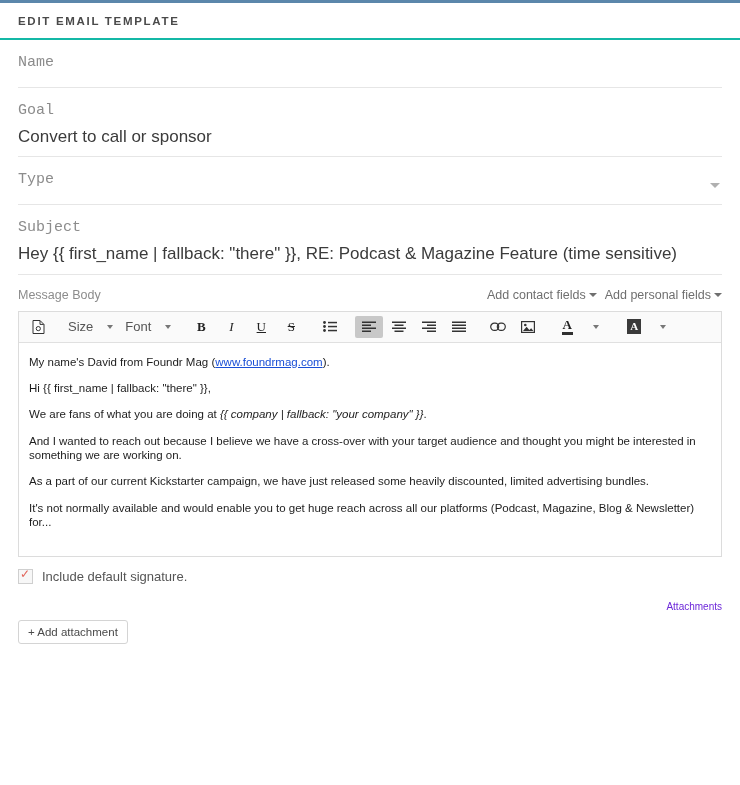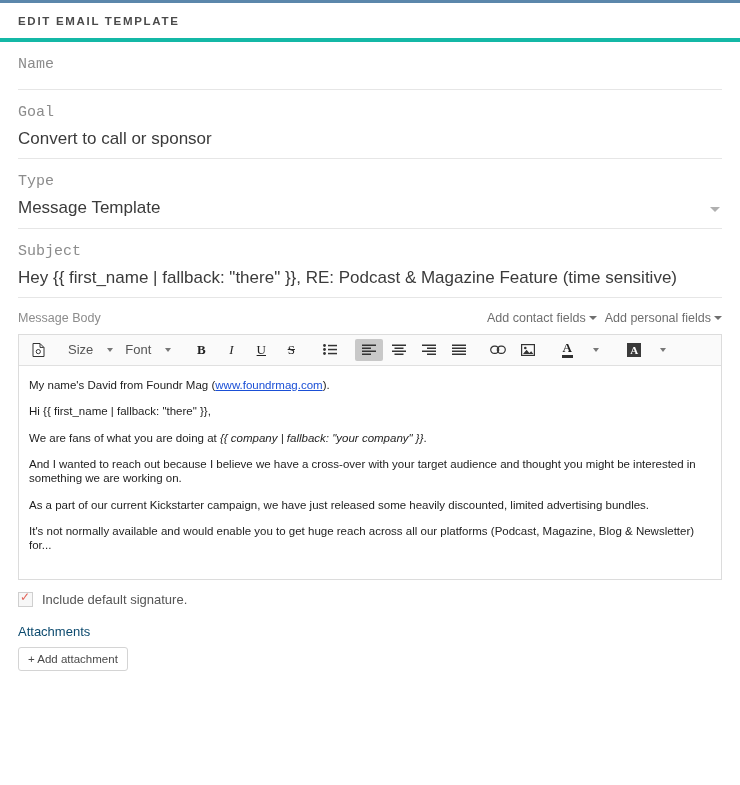--- a/index.html
+++ b/index.html
@@ -15,21 +15,21 @@
     overflow: hidden;
     position: relative;
   }
   .top-accent {
     height: 3px;
     background: #5b87ab;
     width: 100%;
   }
   .panel-header {
     padding: 12px 18px 11px 18px;
-    border-bottom: 4px solid #14b8a6;
+    border-bottom: 2px solid #14b8a6;
   }
   .panel-header .title {
     font-size: 11.5px;
     font-weight: bold;
     letter-spacing: 1.7px;
     color: #4a4a4a;
     text-transform: uppercase;
   }
   .form {
     padding: 0 18px;
@@ -226,23 +226,24 @@
     top: -2px;
     color: #e2665c;
     font-size: 12px;
     line-height: 13px;
   }
   .signature-label {
     font-size: 13px;
     color: #555555;
   }
   .attachments-label {
-    font-size: 13px;
-    color: #0c4a6e;
+    font-size: 10px;
+    color: #6d28d9;
     padding: 17px 0 8px 0;
+    text-align: right;
   }
   .add-attachment {
     display: inline-block;
     border: 1px solid #d4d4d4;
     background: #ffffff;
     border-radius: 3px;
     padding: 5px 9px;
     font-size: 11.5px;
     font-weight: normal;
     color: #4a4a4a;
@@ -264,21 +265,20 @@
     <div class="field-label">Name</div>
   </div>
 
   <div class="field">
     <div class="field-label">Goal</div>
     <div class="field-value">Convert to call or sponsor</div>
   </div>
 
   <div class="field select">
     <div class="field-label">Type</div>
-    <div class="field-value">Message Template</div>
     <span class="select-caret"></span>
   </div>
 
   <div class="subject-field">
     <div class="field-label">Subject</div>
     <div class="field-value">Hey {{ first_name | fallback: "there" }}, RE:  Podcast &amp; Magazine Feature (time sensitive)</div>
   </div>
 
   <div class="body-head">
     <div class="label">Message Body</div>

